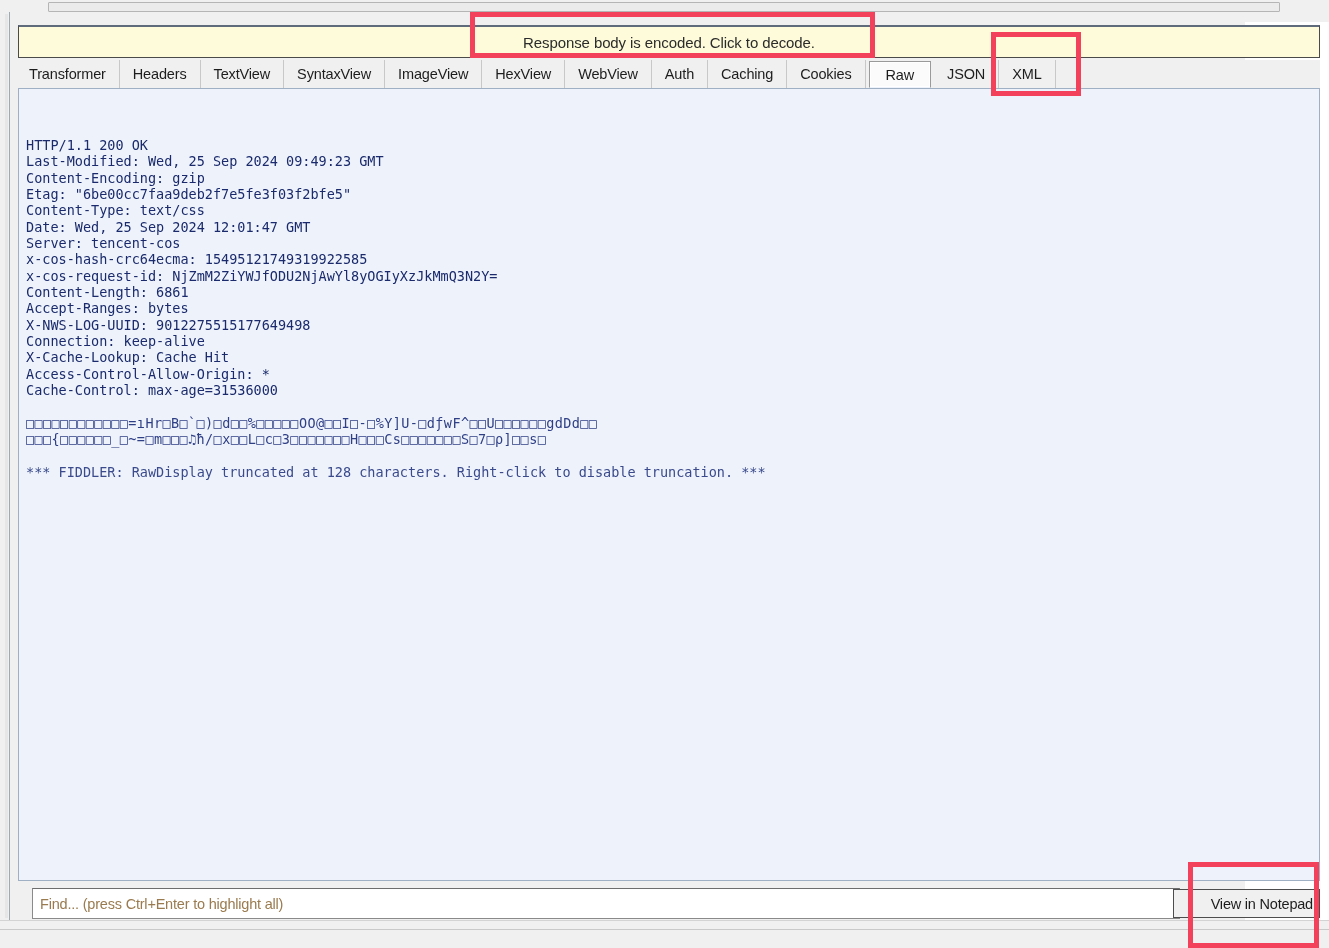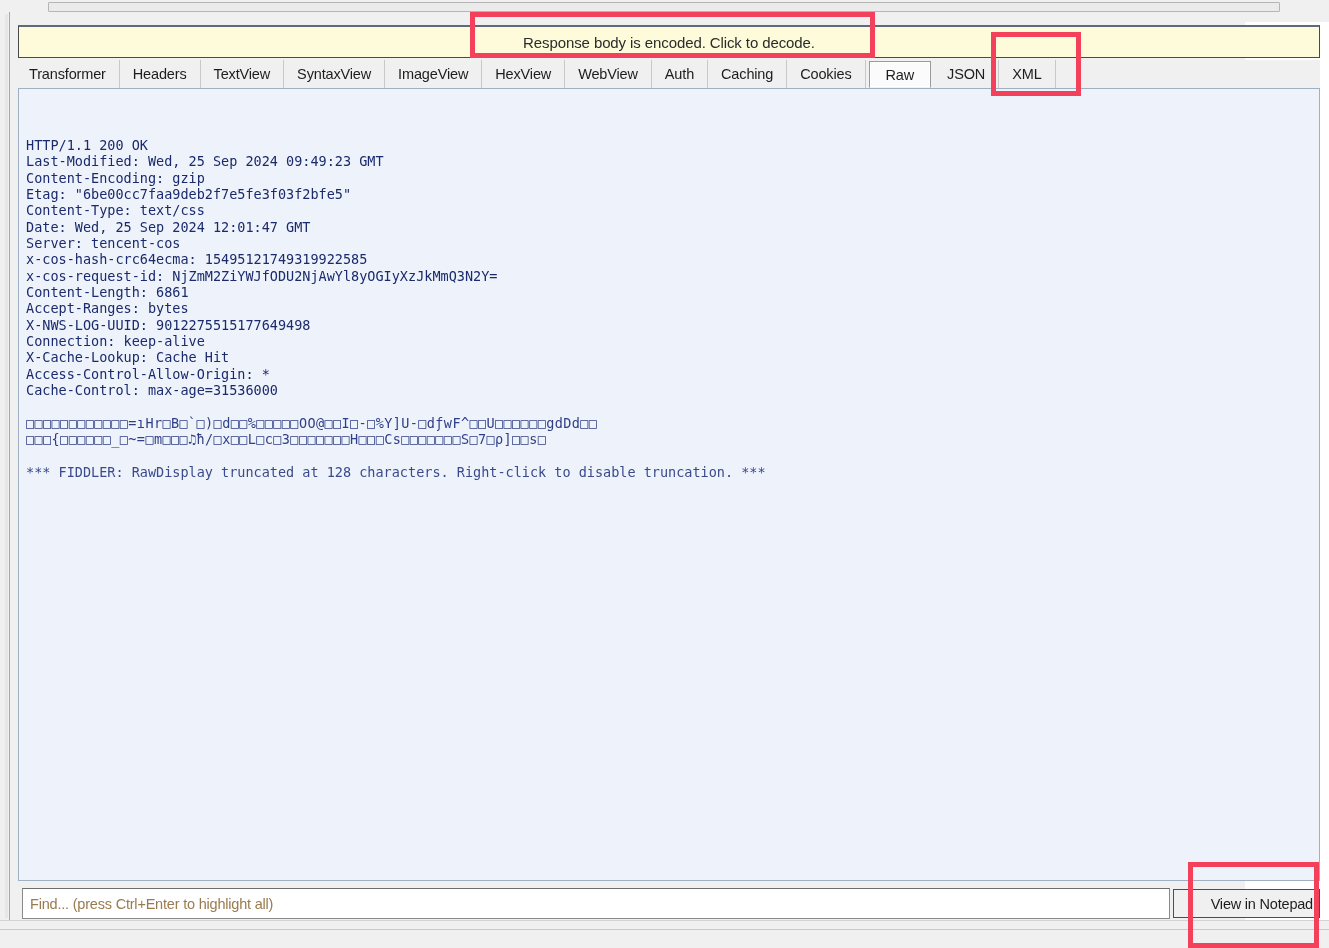--- a/index.html
+++ b/index.html
@@ -149,21 +149,21 @@
 
   
   .find-row {
     position: absolute;
     left: 18px; top: 888px;
     width: 1302px;
     height: 32px;
   }
   .find-input {
     position: absolute;
-    left: 4px; top: 0;
+    left: 14px; top: 0;
     width: 1148px;
     height: 31px;
     background: #ffffff;
     border: 1px solid #8a8a8a;
     border-top-color: #6d6d6d;
     box-sizing: border-box;
     font-family: "Liberation Sans", sans-serif;
     font-size: 14.5px;
     color: #8a6a3a;
     padding: 0 7px;

